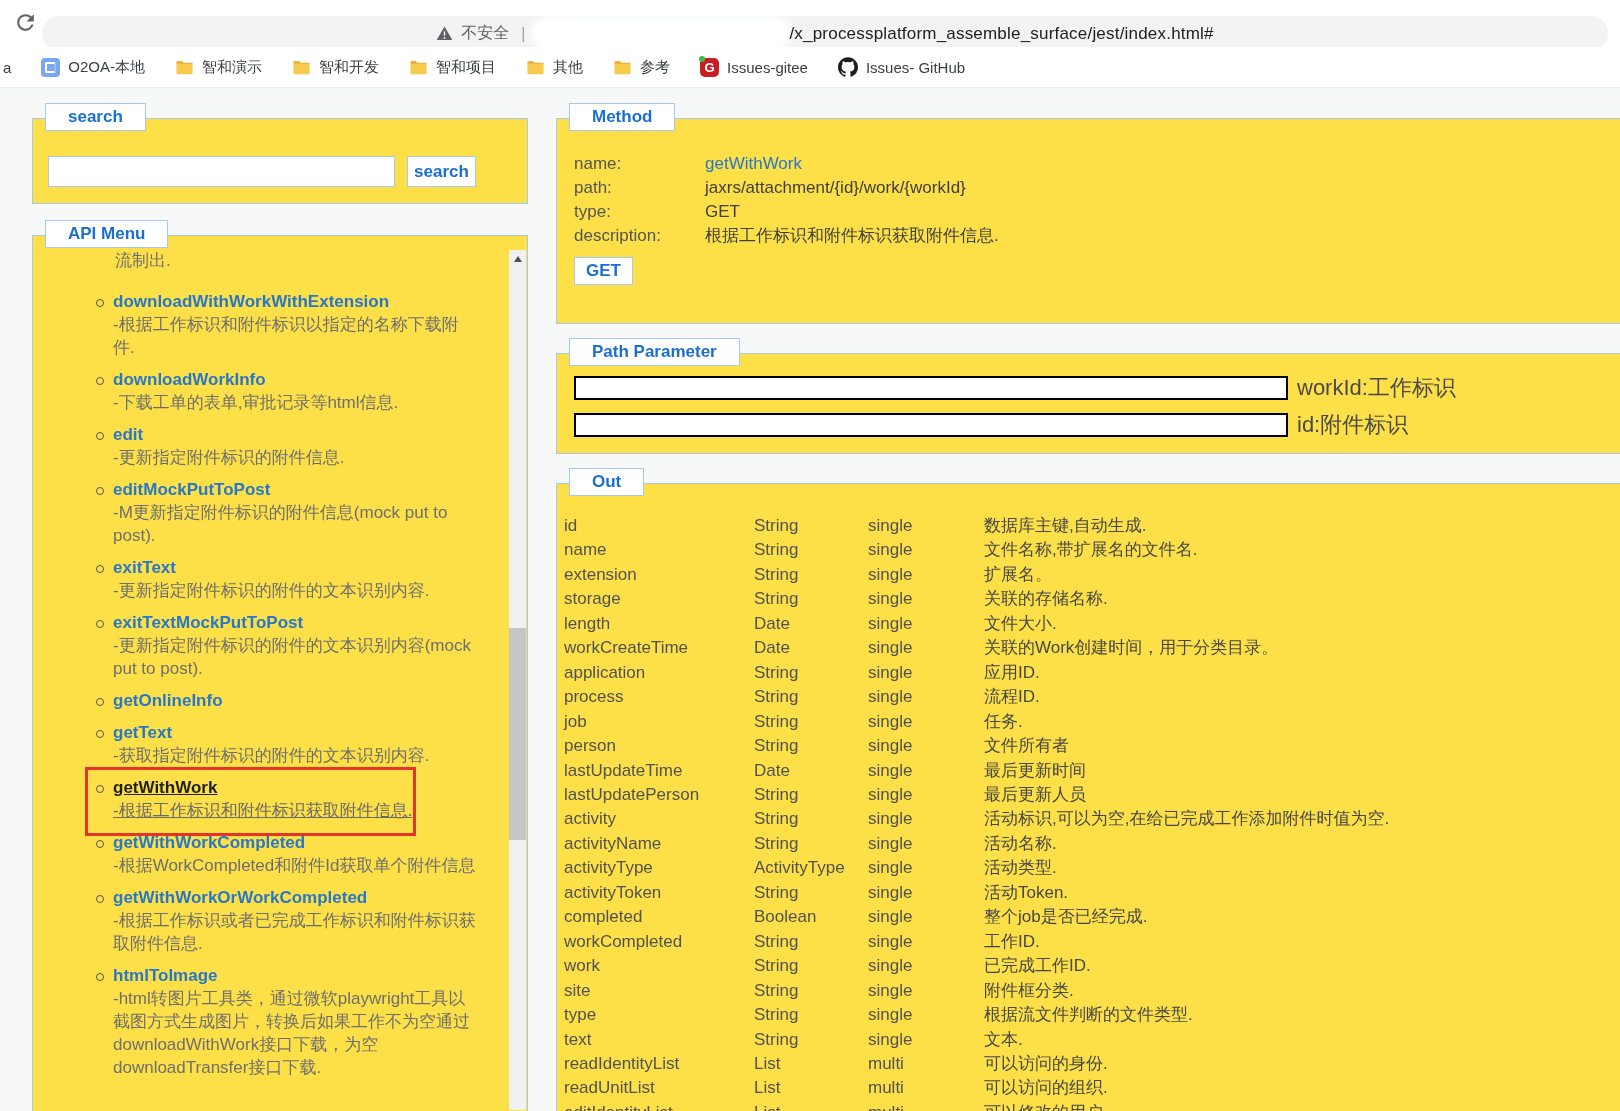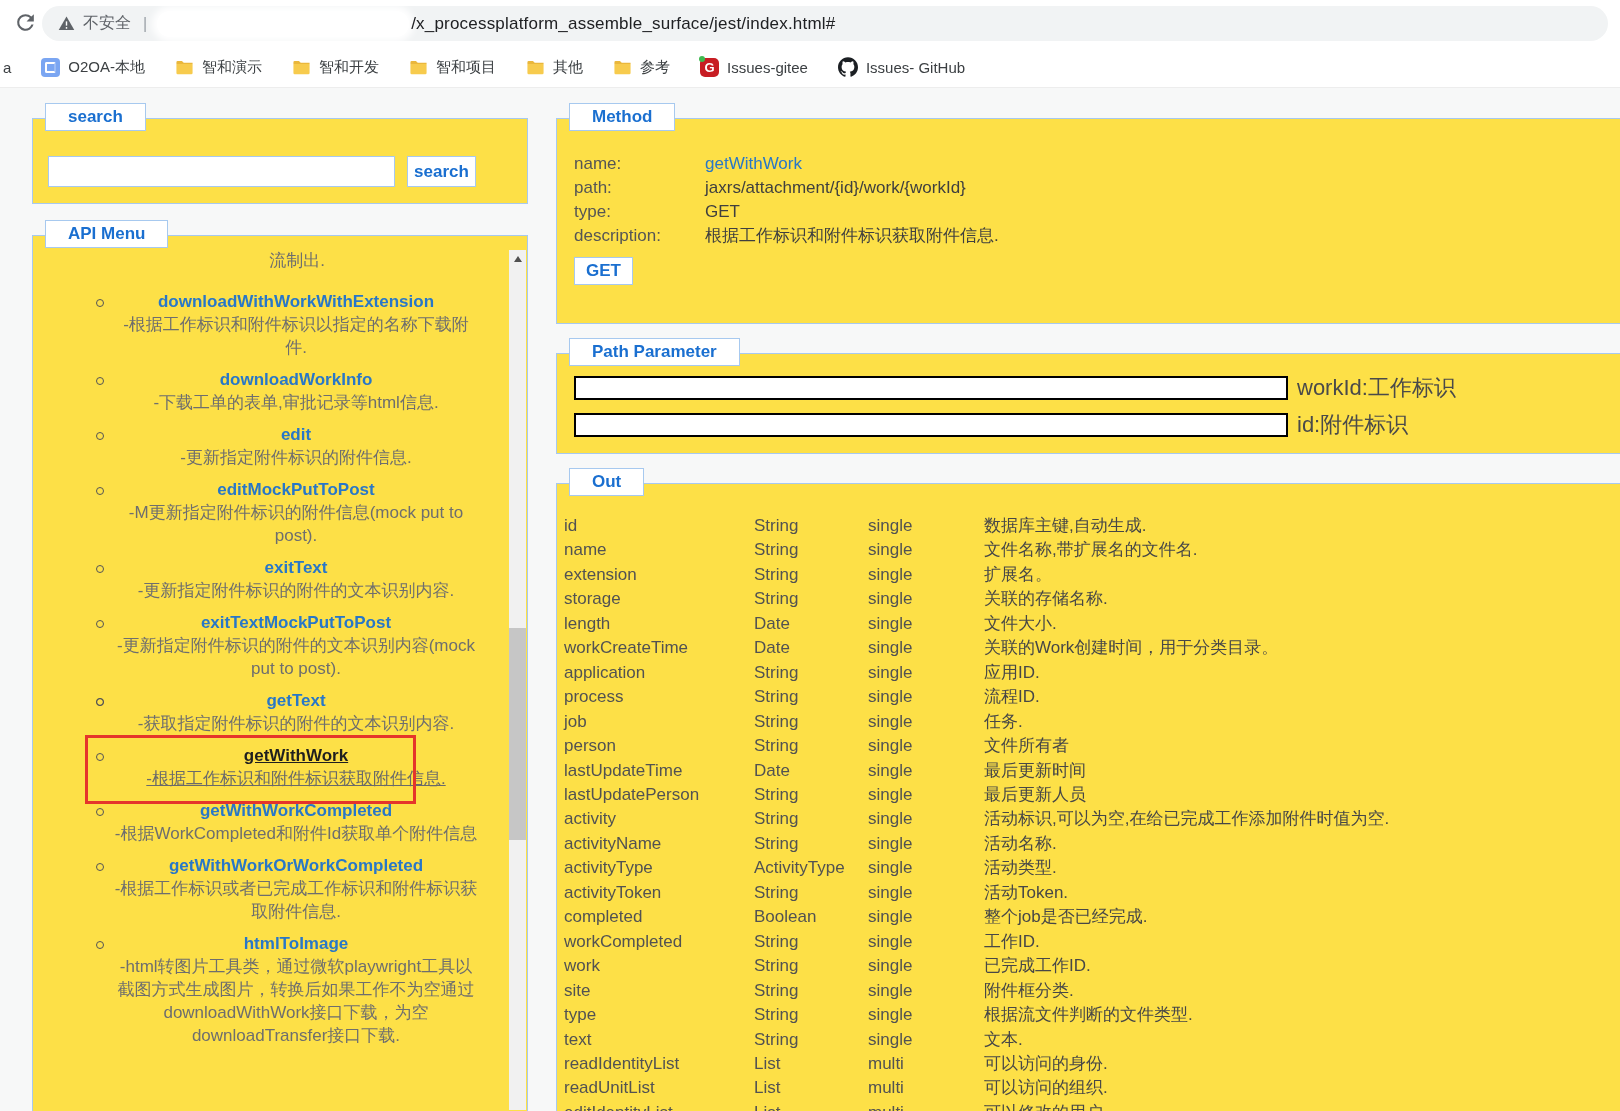--- a/index.html
+++ b/index.html
@@ -2,22 +2,22 @@
 <html><head>
 <meta charset="utf-8">
 <style>
   * { box-sizing: border-box; margin: 0; padding: 0; }
   html,body { width:1620px; height:1111px; overflow:hidden; background:#fff;
     font-family:"Liberation Sans","DejaVu Sans",sans-serif; }
 
   
   .topbar { position:absolute; left:0; top:0; width:1620px; height:47px; background:#fff; }
   .reload-btn { position:absolute; left:13px; top:10px; width:26px; height:26px; cursor:pointer; }
-  .omnibox { position:absolute; left:42px; top:6px; width:1566px; height:35px; background:#f1f3f4;
-    border-radius:18px; display:flex; align-items:center; padding:0 16px; }
+  .omnibox { position:absolute; left:42px; top:16px; width:1566px; height:35px; background:#f1f3f4;
+    border-radius:18px; display:flex; align-items:center; padding:0 16px;justify-content:center; }
   .warn-icon { flex:0 0 auto; margin-right:8px; display:flex; }
   .warn-text { color:#5f6368; font-size:16px; }
   .omni-sep { color:#9aa0a6; margin:0 10px 0 12px; font-size:16px; }
   .redact { width:252px; height:26px; background:#fff; border-radius:13px;
     box-shadow:0 0 7px 5px rgba(255,255,255,.95); margin-right:2px; }
   .url-text { color:#202124; font-size:17px; letter-spacing:.2px; }
 
   .bookmarks { position:absolute; left:0; top:47px; width:1620px; height:41px; background:#fff;
     border-bottom:1px solid #ededed; display:flex; align-items:center; padding-left:3px; }
   .bm { display:flex; align-items:center; margin-right:30px; color:#3c4043; font-size:15px; cursor:pointer; white-space:nowrap; }
@@ -39,21 +39,21 @@
   
   .fs-search { left:32px; top:30px; width:496px; height:86px; }
   .search-input { position:absolute; left:15px; top:37px; width:347px; height:31px;
     border:1px solid #a7c9ef; outline:none; font-size:16px; padding:0 8px; }
   .search-btn { position:absolute; left:374px; top:37px; width:69px; height:31px; background:#fff;
     border:1px solid #a7c9ef; color:#1a6fd0; font-weight:bold; font-size:17px; cursor:pointer; }
 
   
   .fs-menu { left:32px; top:147px; width:496px; height:930px; }
   .menu-viewport { position:absolute; left:1px; top:14px; width:492px; height:860px; overflow:hidden; }
-  .menu-list { list-style:none; padding:0 47px 0 79px;text-align:center; }
+  .menu-list { list-style:none; padding:0 47px 0 79px; }
   .clipped-line { color:#6e6e6e; font-size:17px; line-height:22px; margin:0 0 18px 2px; }
   .menu-item { position:relative; margin-bottom:9px; }
   .menu-item::before { content:""; position:absolute; left:-17px; top:9px; width:6px; height:6px;
     border:1.5px solid #555; border-radius:50%; }
   .item-name { color:#2877c8; font-weight:bold; font-size:17px; line-height:23px; cursor:pointer; }
   .item-desc { color:#6e6e6e; font-size:17px; line-height:23px; }
   .menu-item.selected .item-name { color:#1f1f1f; text-decoration:underline; }
   .menu-item.selected .item-desc { color:#6a6a6a; text-decoration:underline; }
   .menu-item.selected::after { content:""; position:absolute; left:-28px; top:-9px; width:325px;
     height:calc(100% + 17px); border:3px solid #e5352b; pointer-events:none; }
@@ -225,20 +225,21 @@
           </li>
             <li class="menu-item">
             <div class="item-name">exitText</div>
             <div class="item-desc">-更新指定附件标识的附件的文本识别内容.</div>
           </li>
             <li class="menu-item">
             <div class="item-name">exitTextMockPutToPost</div>
             <div class="item-desc">-更新指定附件标识的附件的文本识别内容(mock put to post).</div>
           </li>
             <li class="menu-item">
+            <div class="item-name">getOnlineInfo</div>
           </li>
             <li class="menu-item">
             <div class="item-name">getText</div>
             <div class="item-desc">-获取指定附件标识的附件的文本识别内容.</div>
           </li>
             <li class="menu-item selected">
             <div class="item-name">getWithWork</div>
             <div class="item-desc">-根据工作标识和附件标识获取附件信息.</div>
           </li>
             <li class="menu-item">

